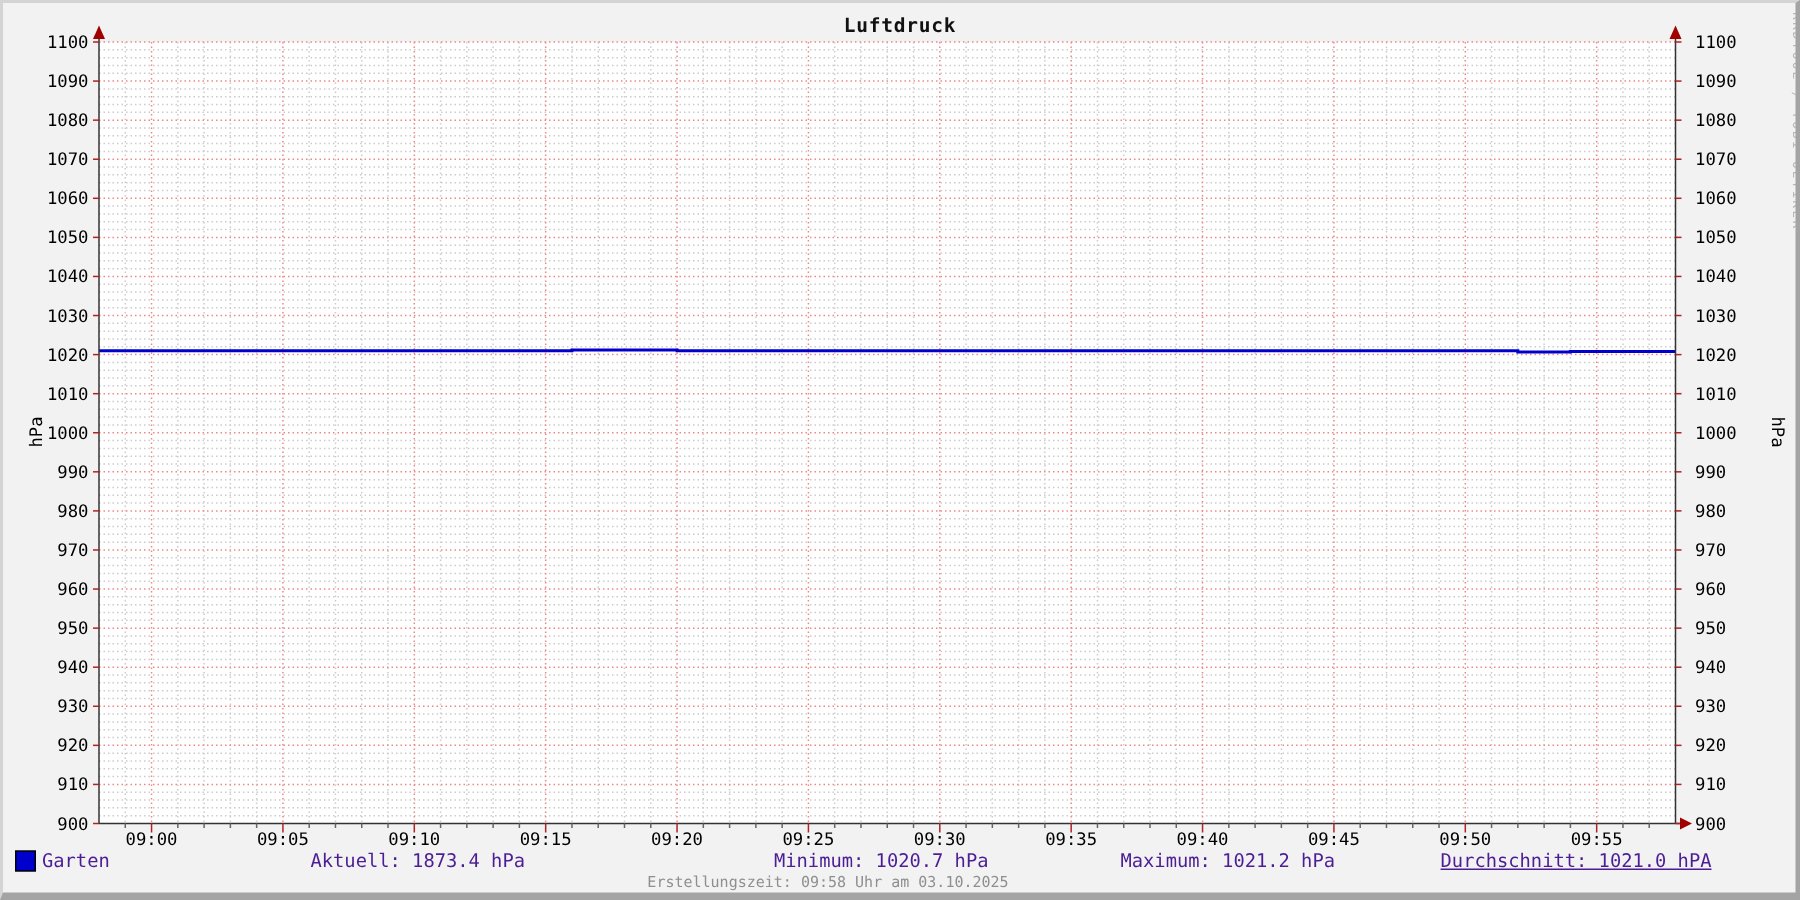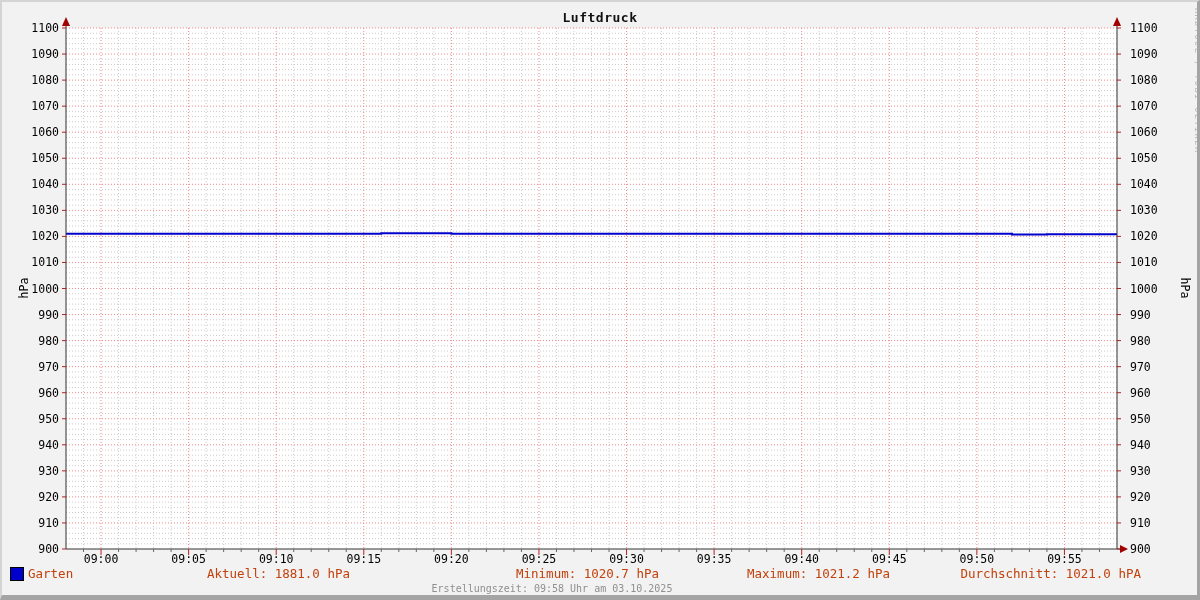--- a/index.html
+++ b/index.html
@@ -13,32 +13,32 @@
     border-top:2px solid #d4d4d4;border-left:2px solid #d4d4d4;
     border-right:3px solid #a4a4a4;border-bottom:5px solid #a4a4a4;
   }
   .chart-title{
     position:absolute;top:10px;left:0;width:1200px;text-align:center;
     font-size:13px;font-weight:bold;color:#111;letter-spacing:.5px;z-index:2;
   }
   svg.graph{position:absolute;left:0;top:0;z-index:1;}
   .legend-row{
     position:absolute;left:0;top:566px;width:1156px;height:16px;
-    font-size:12.5px;color:#c2410c;z-index:2;
+    font-size:12.5px;color:#4c1d95;z-index:2;
   }
   .legend-swatch{
     position:absolute;left:10px;top:1px;width:12px;height:12px;
     border:1px solid #000;background:#0000cc;
   }
   .legend-item{position:absolute;top:0;white-space:pre;}
   .li-name{left:28px;}
   .li-current{left:207px;}
   .li-min{left:478px;margin-left:38px;}
   .li-max{left:747px;}
-  .li-avg{right:15px;}
+  .li-avg{right:15px;text-decoration:underline;}
   .footer-line{
     position:absolute;left:0;top:583px;width:1104px;text-align:center;
     font-size:10px;color:#8f8f8f;z-index:2;
   }
 </style>
 </head>
 <body>
 
 <div class="bevel-frame"></div>
 
@@ -388,19 +388,19 @@
       <text transform="translate(1181,288) rotate(90)" text-anchor="middle" font-size="11.5" font-family="&quot;DejaVu Sans Mono&quot;,monospace" fill="#000000">hPa</text>
     </g>
     <g>
       <text transform="translate(1195,8) rotate(90)" font-size="8.5" font-family="&quot;DejaVu Sans Mono&quot;,monospace" fill="#b8b8b8" letter-spacing="1.5" text-anchor="start">RRDTOOL / TOBI OETIKER</text>
     </g>
   </svg>
 
 <div class="legend-row">
   <span class="legend-swatch" style="background: rgb(0, 0, 204);"></span>
   <span class="legend-item li-name">Garten</span>
-  <span class="legend-item li-current">Aktuell: 1881.0 hPa</span>
+  <span class="legend-item li-current">Aktuell: 1873.4 hPa</span>
   <span class="legend-item li-min">Minimum: 1020.7 hPa</span>
   <span class="legend-item li-max">Maximum: 1021.2 hPa</span>
   <span class="legend-item li-avg">Durchschnitt: 1021.0 hPA</span>
 </div>
 
 <div class="footer-line">Erstellungszeit: 09:58 Uhr am 03.10.2025</div>
 
 </body></html>

